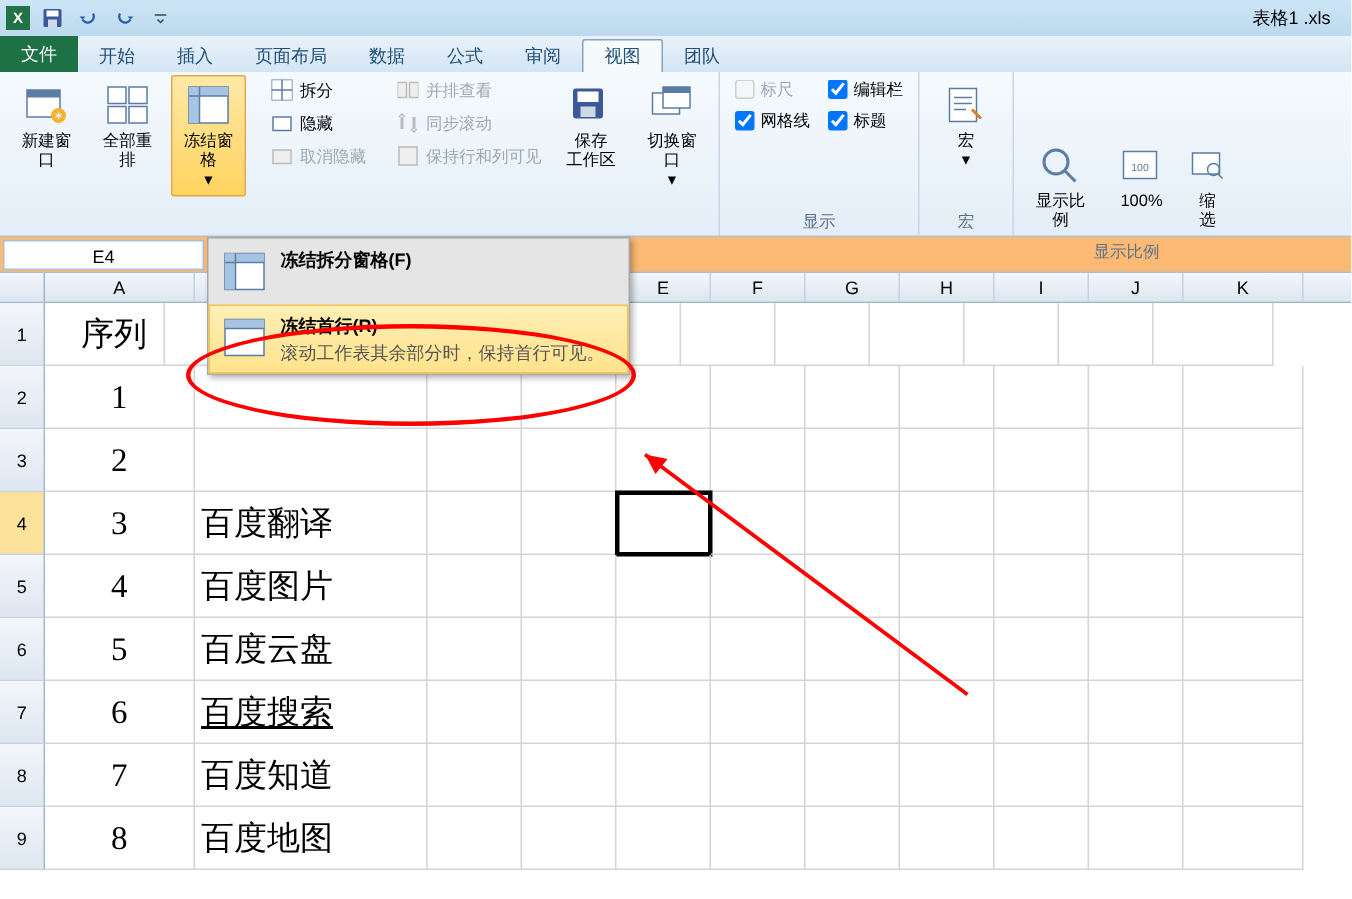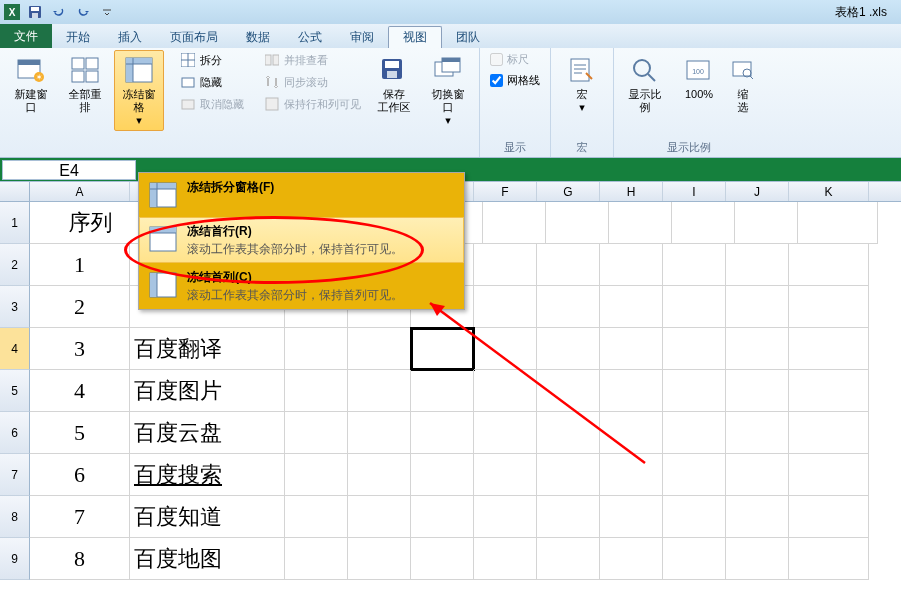--- a/index.html
+++ b/index.html
@@ -28,37 +28,37 @@
 .big-btn .icon-box { width: 32px; height: 32px; margin-bottom: 2px; display: flex; align-items: center; justify-content: center; }
 .big-btn .label { text-align: center; line-height: 13px; }
 .small-btns { display: flex; flex-direction: column; gap: 2px; }
 .small-btn { display: flex; align-items: center; gap: 4px; padding: 2px 4px; cursor: pointer; white-space: nowrap; }
 .small-btn.disabled { color: #9da8b5; cursor: default; }
 .small-btn .sicon { width: 16px; height: 16px; display: flex; align-items: center; justify-content: center; }
 .chk { display: flex; align-items: center; gap: 4px; padding: 2px 4px; cursor: pointer; }
 .chk input { width: 13px; height: 13px; }
 
 
-.formula-bar { height: 24px; border-bottom: 1px solid #a9bfd6; display: flex; align-items: center; font-size: 16px; background: #15803d; }
+.formula-bar { height: 24px; border-bottom: 1px solid #a9bfd6; display: flex; align-items: center; font-size: 12px; background: #fdba74; }
 .name-box { width: 134px; border-right: 1px solid #a9bfd6; padding: 0 8px; text-align: center; background: #fff; height: 20px; line-height: 20px; margin: 2px; border: 1px solid #a9bfd6; }
 
 
 .grid { position: relative; }
 .col-headers { display: flex; height: 20px; background: linear-gradient(to bottom, #f3f6fb, #dde6f1); border-bottom: 1px solid #9eb6ce; font-size: 12px; }
 .corner { width: 30px; border-right: 1px solid #9eb6ce; background: linear-gradient(to bottom, #f3f6fb, #dde6f1); }
 .col-h { border-right: 1px solid #c5d2e0; text-align: center; line-height: 20px; cursor: pointer; }
 .rows { }
 .row { display: flex; height: 42px; }
 .row-h { width: 30px; border-right: 1px solid #9eb6ce; border-bottom: 1px solid #c5d2e0; background: linear-gradient(to bottom, #f3f6fb, #dde6f1); text-align: center; font-size: 12px; display: flex; align-items: center; justify-content: center; cursor: pointer; }
 .row.active .row-h { background: #fce29a; }
 .cell { border-right: 1px solid #d4d4d4; border-bottom: 1px solid #d4d4d4; padding: 0 4px; display: flex; align-items: center; font-size: 22px; font-family: SimSun, serif; }
 .cell.sel { outline: 3px solid #000; outline-offset: -2px; }
 
 
-.dropdown { position: absolute; left: 138px; top: 172px; width: 327px; background: #eab308; border: 1px solid #a8a8a8; box-shadow: 2px 2px 4px rgba(0,0,0,0.3); z-index: 10; font-size: 12px; }
+.dropdown { position: absolute; left: 138px; top: 158px; width: 282px; background: #e5e5e5; border: 1px solid #a8a8a8; box-shadow: 2px 2px 4px rgba(0,0,0,0.3); z-index: 10; font-size: 12px; }
 .dd-item { display: flex; padding: 6px 8px; gap: 8px; cursor: pointer; }
 .dd-item.highlighted { background: linear-gradient(to bottom, #ffefb5, #ffe38c); border: 1px solid #f2c24e; padding: 5px 7px; }
 .dd-icon { width: 32px; height: 32px; flex-shrink: 0; display: flex; align-items: center; justify-content: center; }
 .dd-text { flex: 1; }
 .dd-title { font-weight: bold; margin-bottom: 2px; }
 .dd-desc { color: #555; line-height: 15px; }
 
 
 .red-ellipse { position: absolute; left: 124px; top: 216px; width: 300px; height: 68px; border: 3px solid #ff0000; border-radius: 50%; z-index: 20; pointer-events: none; }
 .red-arrow { position: absolute; left: 425px; top: 298px; z-index: 20; pointer-events: none; }
@@ -238,41 +238,51 @@
       <div class="small-btns">
         <div class="chk">
             <input type="checkbox" disabled="" style="">
             <span style="color:#9da8b5;">标尺</span>
           </div>
         <div class="chk">
             <input type="checkbox" checked="" style="">
             <span>网格线</span>
           </div>
       </div>
+      <div class="small-btns">
+        <div class="chk">
+            <input type="checkbox" checked="" style="">
+            <span>编辑栏</span>
+          </div>
+        <div class="chk">
+            <input type="checkbox" checked="" style="">
+            <span>标题</span>
+          </div>
+      </div>
     </div>
     <div class="ribbon-group-label">显示</div>
   </div>
 
   <div class="ribbon-group">
     <div class="ribbon-group-body">
       <div class="big-btn">
         <div class="icon-box">
             <svg width="28" height="26">
               <rect x="3" y="2" width="18" height="22" fill="#fff" stroke="#5b7ca3"></rect>
               <path d="M6,8 L18,8 M6,12 L18,12 M6,16 L14,16" stroke="#5b7ca3"></path>
               <path d="M18,16 L24,22" stroke="#d97c2b" stroke-width="2"></path>
             </svg>
           </div>
         <div class="label"><span>宏</span><br><span>▾</span></div>
       </div>
     </div>
     <div class="ribbon-group-label">宏</div>
   </div>
 
-  <div class="ribbon-group" style="border-right:none;">
+  <div class="ribbon-group" style="border-right:none;margin-top:40px;">
     <div class="ribbon-group-body">
       <div class="big-btn">
         <div class="icon-box">
             <svg width="28" height="26">
               <circle cx="11" cy="11" r="8" fill="none" stroke="#5b7ca3" stroke-width="2"></circle>
               <line x1="17" y1="17" x2="24" y2="24" stroke="#5b7ca3" stroke-width="2"></line>
             </svg>
           </div>
         <div class="label">显示比例</div>
       </div>
@@ -318,21 +328,21 @@
         <div class="col-h" style="width: 63px;">G</div>
         <div class="col-h" style="width: 63px;">H</div>
         <div class="col-h" style="width: 63px;">I</div>
         <div class="col-h" style="width: 63px;">J</div>
         <div class="col-h" style="width: 80px;">K</div>
       </div>
   </div>
   <div class="rows" id="rows-container">
       <div class="row">
         <div class="row-h">1</div>
-        <div class="cell" style="width: 109px; justify-content: center; padding-left: 17px;">序列</div>
+        <div class="cell" style="width: 80px; justify-content: center; padding-left: 17px;">序列</div>
         <div class="cell" style="width: 155px;"></div>
         <div class="cell" style="width: 63px;"></div>
         <div class="cell" style="width: 63px;"></div>
         <div class="cell" style="width: 63px;"></div>
         <div class="cell" style="width: 63px;"></div>
         <div class="cell" style="width: 63px;"></div>
         <div class="cell" style="width: 63px;"></div>
         <div class="cell" style="width: 63px;"></div>
         <div class="cell" style="width: 63px;"></div>
         <div class="cell" style="width: 80px;"></div>
@@ -473,32 +483,19 @@
           <rect x="1" y="1" width="26" height="24" fill="#fff" stroke="#5b7ca3"></rect>
           <rect x="1" y="1" width="26" height="6" fill="#a7c4e2"></rect>
           <line x1="1" y1="7" x2="27" y2="7" stroke="#5b7ca3"></line>
         </svg>
       </div>
       <div class="dd-text">
         <div class="dd-title">冻结首行(R)</div>
         <div class="dd-desc">滚动工作表其余部分时，保持首行可见。</div>
       </div>
     </div>
-    <div class="dd-item">
-      <div class="dd-icon">
-        <svg width="28" height="26">
-          <rect x="1" y="1" width="26" height="24" fill="#fff" stroke="#5b7ca3"></rect>
-          <rect x="1" y="1" width="7" height="24" fill="#a7c4e2"></rect>
-          <line x1="8" y1="1" x2="8" y2="25" stroke="#5b7ca3"></line>
-        </svg>
-      </div>
-      <div class="dd-text">
-        <div class="dd-title">冻结首列(C)</div>
-        <div class="dd-desc">滚动工作表其余部分时，保持首列可见。</div>
-      </div>
-    </div>
   </div>
 
 <div class="red-ellipse"></div>
 <svg class="red-arrow" width="240" height="180">
   <line x1="5" y1="5" x2="220" y2="165" stroke="#ff0000" stroke-width="2.5"></line>
   <polygon points="5,5 20,8 12,18" fill="#ff0000"></polygon>
 </svg>
 
 </body></html>

